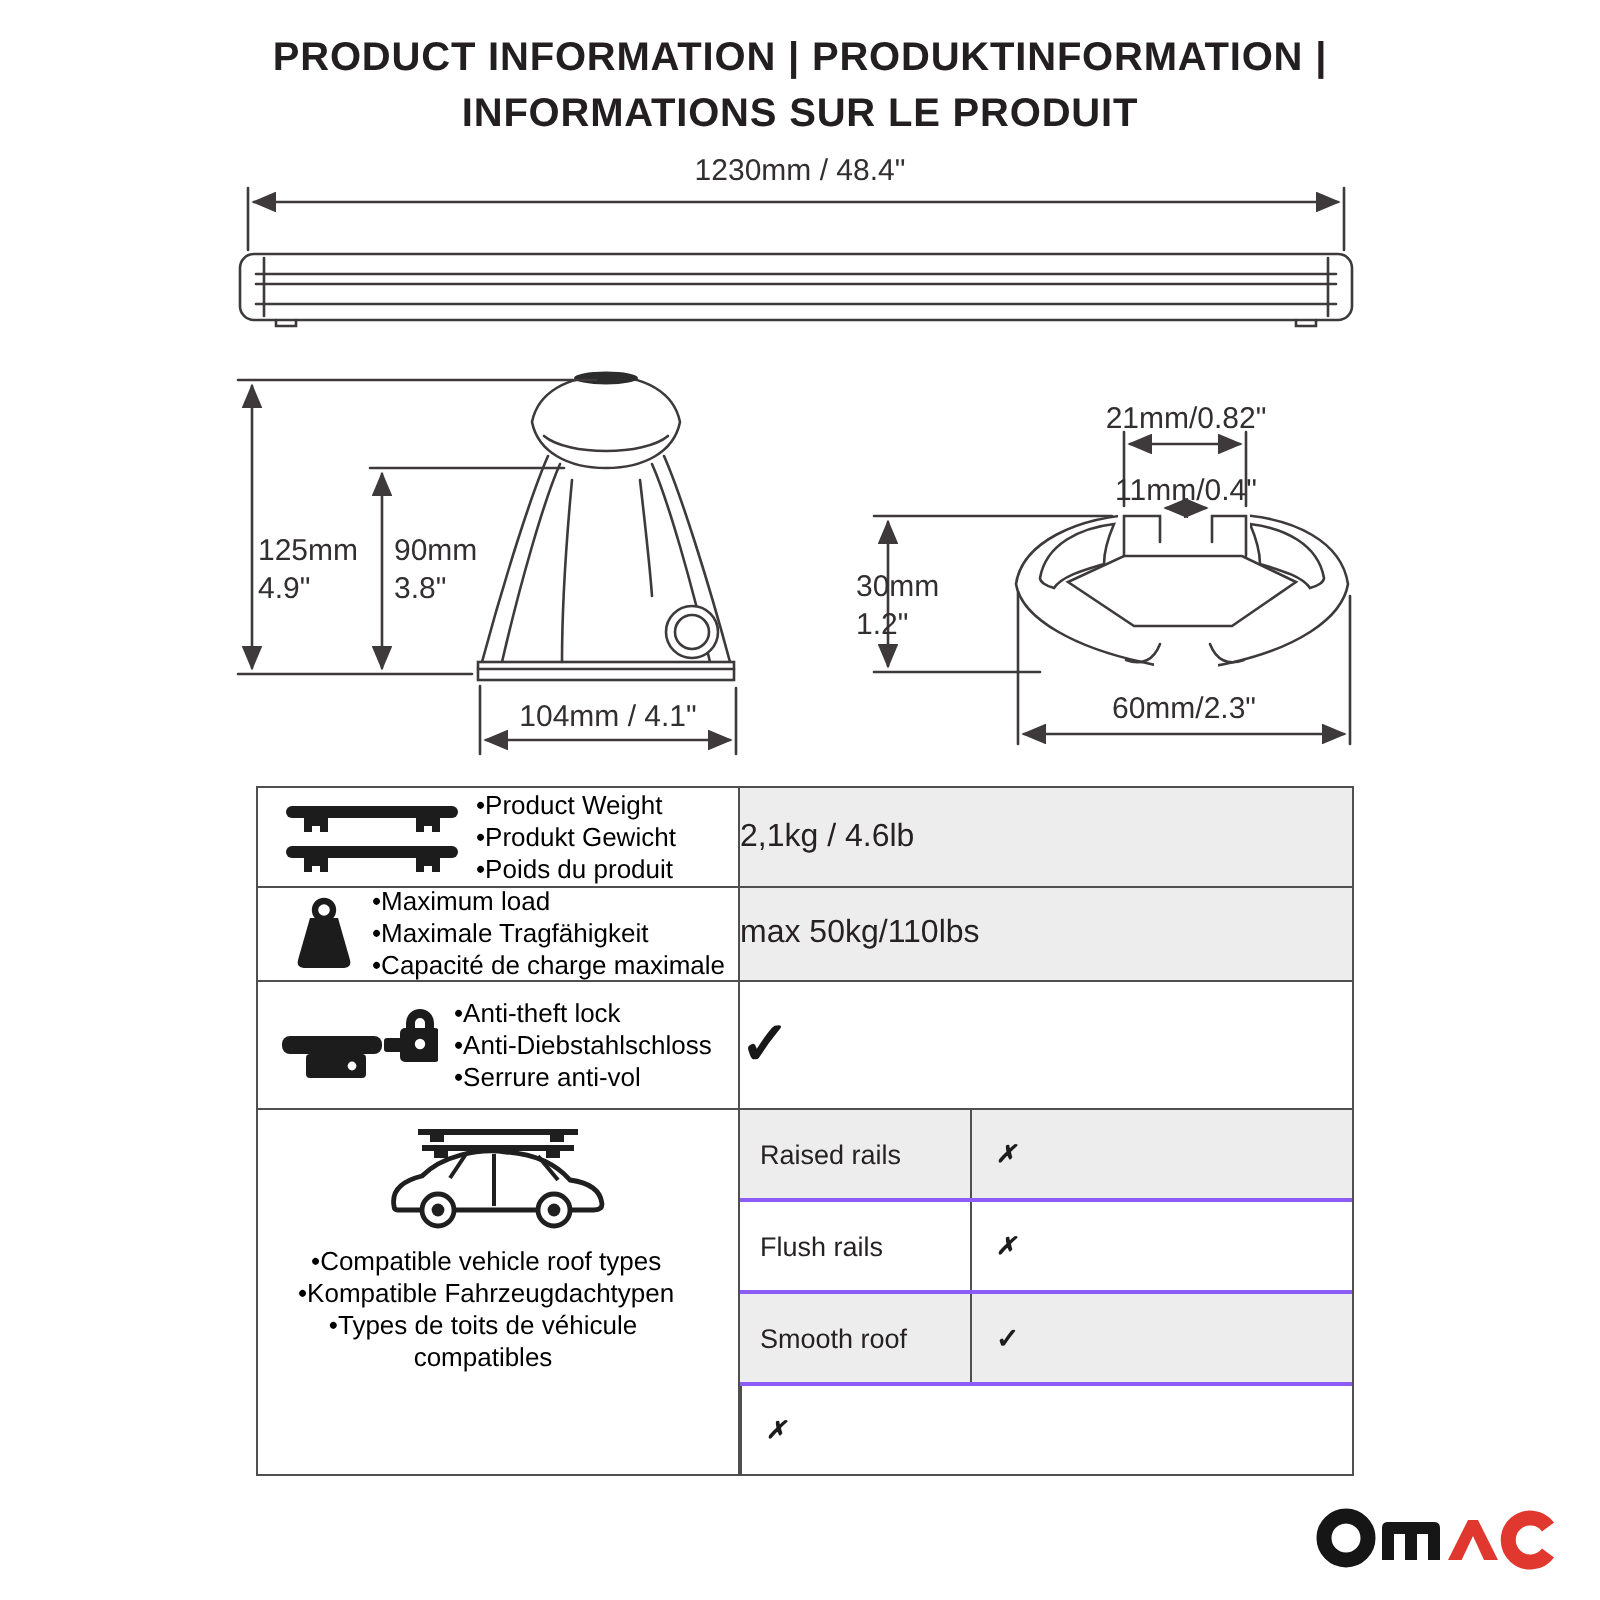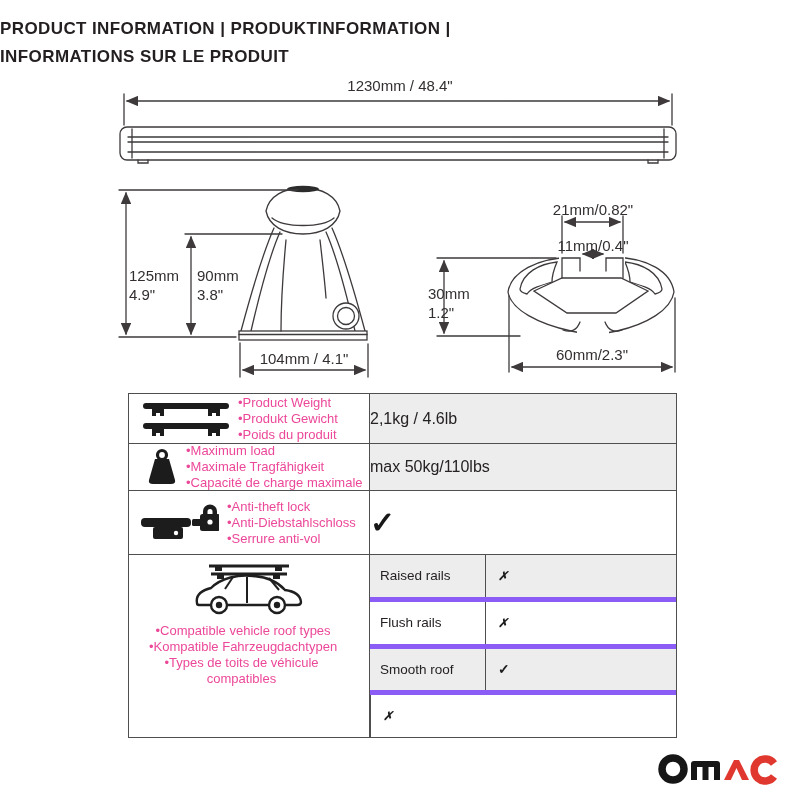--- a/index.html
+++ b/index.html
@@ -1,38 +1,38 @@
 <!DOCTYPE html>
 <html><head>
 <meta charset="utf-8">
 <style>
   html,body{margin:0;padding:0;background:#fff;}
   .canvas{position:relative;width:800px;height:800px;background:#ffffff;overflow:hidden;
           font-family:"Liberation Sans", sans-serif;color:#2a2627;}
   .abs{position:absolute;}
-  .title{left:0;right:0;top:15px;text-align:left;font-weight:bold;font-size:17px;
+  .title{left:0;right:0;top:15px;text-align:center;font-weight:bold;font-size:20px;
          line-height:28px;color:#231f20;letter-spacing:.4px;}
   .dim{font-size:15px;color:#332f30;line-height:19px;white-space:nowrap;}
   .dim.center{text-align:center;width:160px;}
   #lineart{left:0;top:0;}
   
   .spec-table{left:128px;top:393px;width:549px;height:345px;border:1px solid #4f4f4f;
               box-sizing:border-box;display:flex;flex-direction:column;}
   .t-row{display:flex;box-sizing:border-box;border-top:1px solid #4f4f4f;}
   .t-row:first-child{border-top:none;}
   .cell{box-sizing:border-box;}
   .cell-label{width:240px;display:flex;align-items:center;background:#fff;}
   .cell-value{flex:1;border-left:1px solid #4f4f4f;display:flex;align-items:center;
               font-size:16px;padding-left:0;color:#262223;}
   .gray{background:#ededed;}
-  .lbl-lines{font-size:13px;line-height:16px;color:#ec4899;}
+  .lbl-lines{font-size:13px;line-height:16px;color:#000000;}
   .icon-box{display:flex;align-items:center;justify-content:center;}
   .check-big{font-size:30px;font-weight:bold;color:#171717;line-height:1;}
   .rooftypes{flex:1;display:flex;flex-direction:column;border-left:1px solid #4f4f4f;}
-  .sub-row{flex:1;display:flex;box-sizing:border-box;border-top:5px solid #8b5cf6;}
+  .sub-row{flex:1;display:flex;box-sizing:border-box;border-top:2px solid #8b5cf6;}
   .sub-row:first-child{border-top:none;}
   .sub-label{width:115px;display:flex;align-items:center;padding-left:10px;
              font-size:13.5px;color:#262223;box-sizing:border-box;}
   .sub-value{flex:1;border-left:1px solid #4f4f4f;display:flex;align-items:center;
              padding-left:12px;box-sizing:border-box;}
   .xmark{font-size:12px;font-weight:bold;font-style:italic;color:#1d1d1d;}
   .vmark{font-size:14px;font-weight:bold;color:#1d1d1d;}
   .row5-label{flex-direction:column;align-items:flex-start;justify-content:flex-start;padding-top:6px;}
   .row5-text{padding-left:20px;margin-top:4px;text-align:center;}
   .caricon{align-self:center;}

